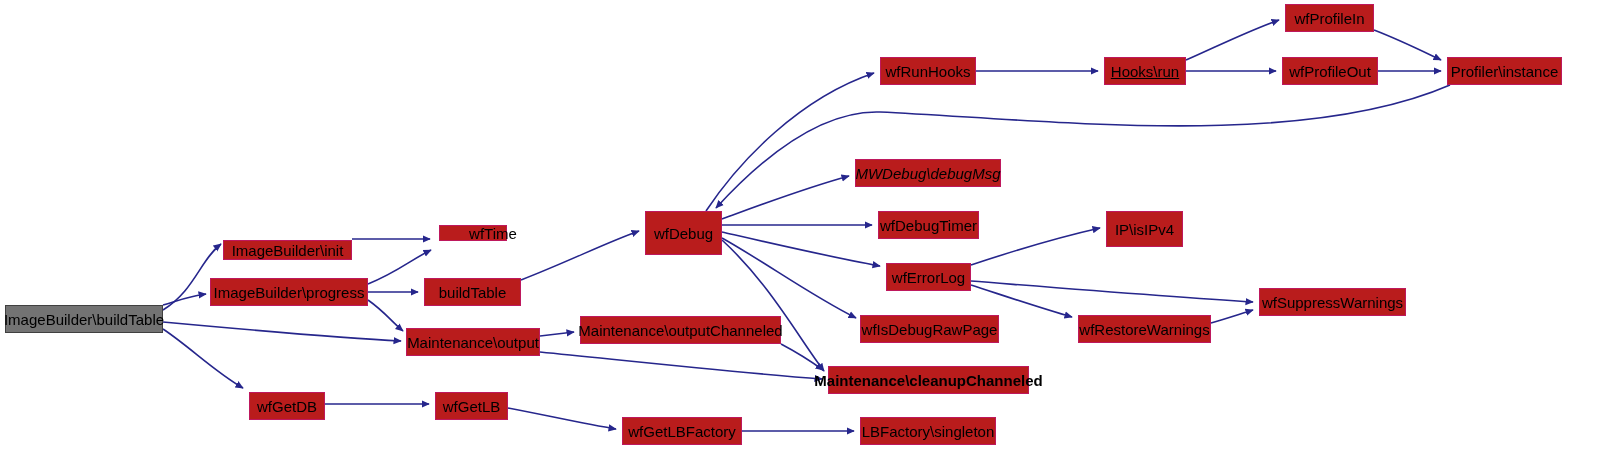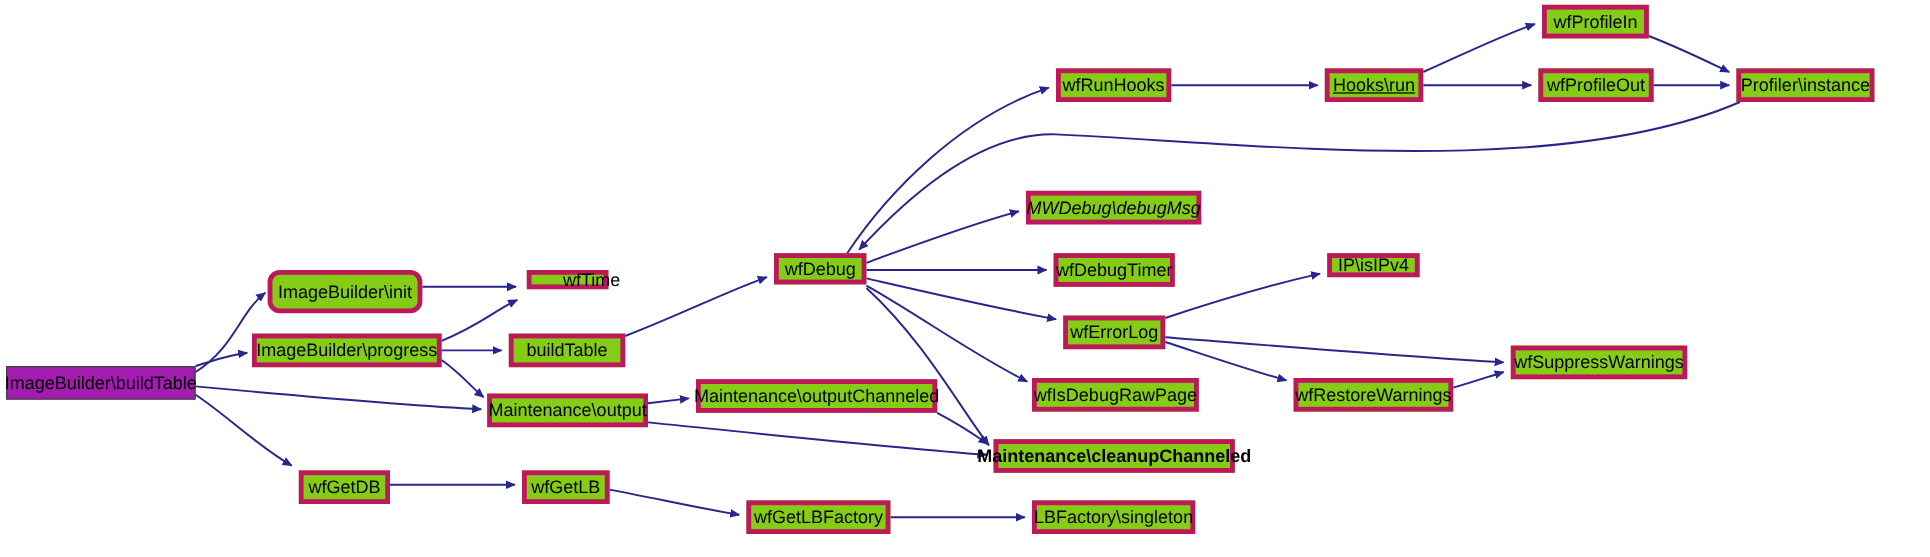--- a/index.html
+++ b/index.html
@@ -17,31 +17,31 @@
     left:0;top:0;
     width:1608px;height:464px;
     pointer-events:none;
   }
   .node{
     position:absolute;
     box-sizing:border-box;
     display:flex;
     align-items:center;
     justify-content:center;
-    background:#84cc16;
-    border:4px solid #be185d;
+    background:#b91c1c;
+    border:1px solid #be185d;
     color:#000000;
     font-size:15px;
     line-height:1;
     white-space:nowrap;
     letter-spacing:0px;
     z-index:2;
   }
   .node.highlight{
-    background:#a21caf;
+    background:#737373;
     border:1px solid #404040;
   }
   .node-label{
     display:block;
     padding:0 6px;
     font-size:15px;
   }
 </style>
 </head>
 <body>
@@ -84,42 +84,42 @@
         <path d="M1186,71 L1276,71" fill="none" stroke="#26268c" stroke-width="1.6" marker-end="url(#arrow)"></path>
         <path d="M1374,30 C1400,40 1420,50 1441,60" fill="none" stroke="#26268c" stroke-width="1.6" marker-end="url(#arrow)"></path>
         <path d="M1378,71 L1441,71" fill="none" stroke="#26268c" stroke-width="1.6" marker-end="url(#arrow)"></path>
         <path d="M1450,85 C1300,150 1050,120 880,112 C820,110 760,160 716,208" fill="none" stroke="#26268c" stroke-width="1.6" marker-end="url(#arrow)"></path>
       </g>
   </svg>
   <div id="nodes-group">
       <div class="node highlight" style="left: 5px; top: 305px; width: 158px; height: 28px;">
         <span class="node-label">ImageBuilder\buildTable</span>
       </div>
-      <div class="node" style="left: 223px; top: 225px; width: 129px; height: 36px; border-radius: 10px;">
+      <div class="node" style="left: 223px; top: 240px; width: 129px; height: 20px;">
         <span class="node-label">ImageBuilder\init</span>
       </div>
       <div class="node" style="left: 210px; top: 278px; width: 158px; height: 28px;">
         <span class="node-label">ImageBuilder\progress</span>
       </div>
       <div class="node" style="left: 249px; top: 392px; width: 76px; height: 28px;">
         <span class="node-label">wfGetDB</span>
       </div>
       <div class="node" style="left: 439px; top: 225px; width: 68px; height: 16px; padding-left: 40px;">
         <span class="node-label">wfTime</span>
       </div>
       <div class="node" style="left: 424px; top: 278px; width: 97px; height: 28px;">
         <span class="node-label">buildTable</span>
       </div>
       <div class="node" style="left: 406px; top: 328px; width: 134px; height: 28px;">
         <span class="node-label">Maintenance\output</span>
       </div>
       <div class="node" style="left: 435px; top: 392px; width: 73px; height: 28px;">
         <span class="node-label">wfGetLB</span>
       </div>
-      <div class="node" style="left: 645px; top: 211px; width: 77px; height: 26px;">
+      <div class="node" style="left: 645px; top: 211px; width: 77px; height: 44px;">
         <span class="node-label">wfDebug</span>
       </div>
       <div class="node" style="left: 580px; top: 316px; width: 201px; height: 28px;">
         <span class="node-label">Maintenance\outputChanneled</span>
       </div>
       <div class="node" style="left: 622px; top: 417px; width: 120px; height: 28px;">
         <span class="node-label">wfGetLBFactory</span>
       </div>
       <div class="node" style="left: 880px; top: 57px; width: 96px; height: 28px;">
         <span class="node-label">wfRunHooks</span>
@@ -138,21 +138,21 @@
       </div>
       <div class="node" style="left: 828px; top: 366px; width: 201px; height: 28px; font-weight: bold;">
         <span class="node-label">Maintenance\cleanupChanneled</span>
       </div>
       <div class="node" style="left: 860px; top: 417px; width: 136px; height: 28px;">
         <span class="node-label">LBFactory\singleton</span>
       </div>
       <div class="node" style="left: 1104px; top: 57px; width: 82px; height: 28px; text-decoration: underline;">
         <span class="node-label">Hooks\run</span>
       </div>
-      <div class="node" style="left: 1106px; top: 211px; width: 77px; height: 20px;">
+      <div class="node" style="left: 1106px; top: 211px; width: 77px; height: 36px;">
         <span class="node-label">IP\isIPv4</span>
       </div>
       <div class="node" style="left: 1078px; top: 315px; width: 133px; height: 28px;">
         <span class="node-label">wfRestoreWarnings</span>
       </div>
       <div class="node" style="left: 1285px; top: 4px; width: 89px; height: 28px;">
         <span class="node-label">wfProfileIn</span>
       </div>
       <div class="node" style="left: 1282px; top: 57px; width: 96px; height: 28px;">
         <span class="node-label">wfProfileOut</span>

